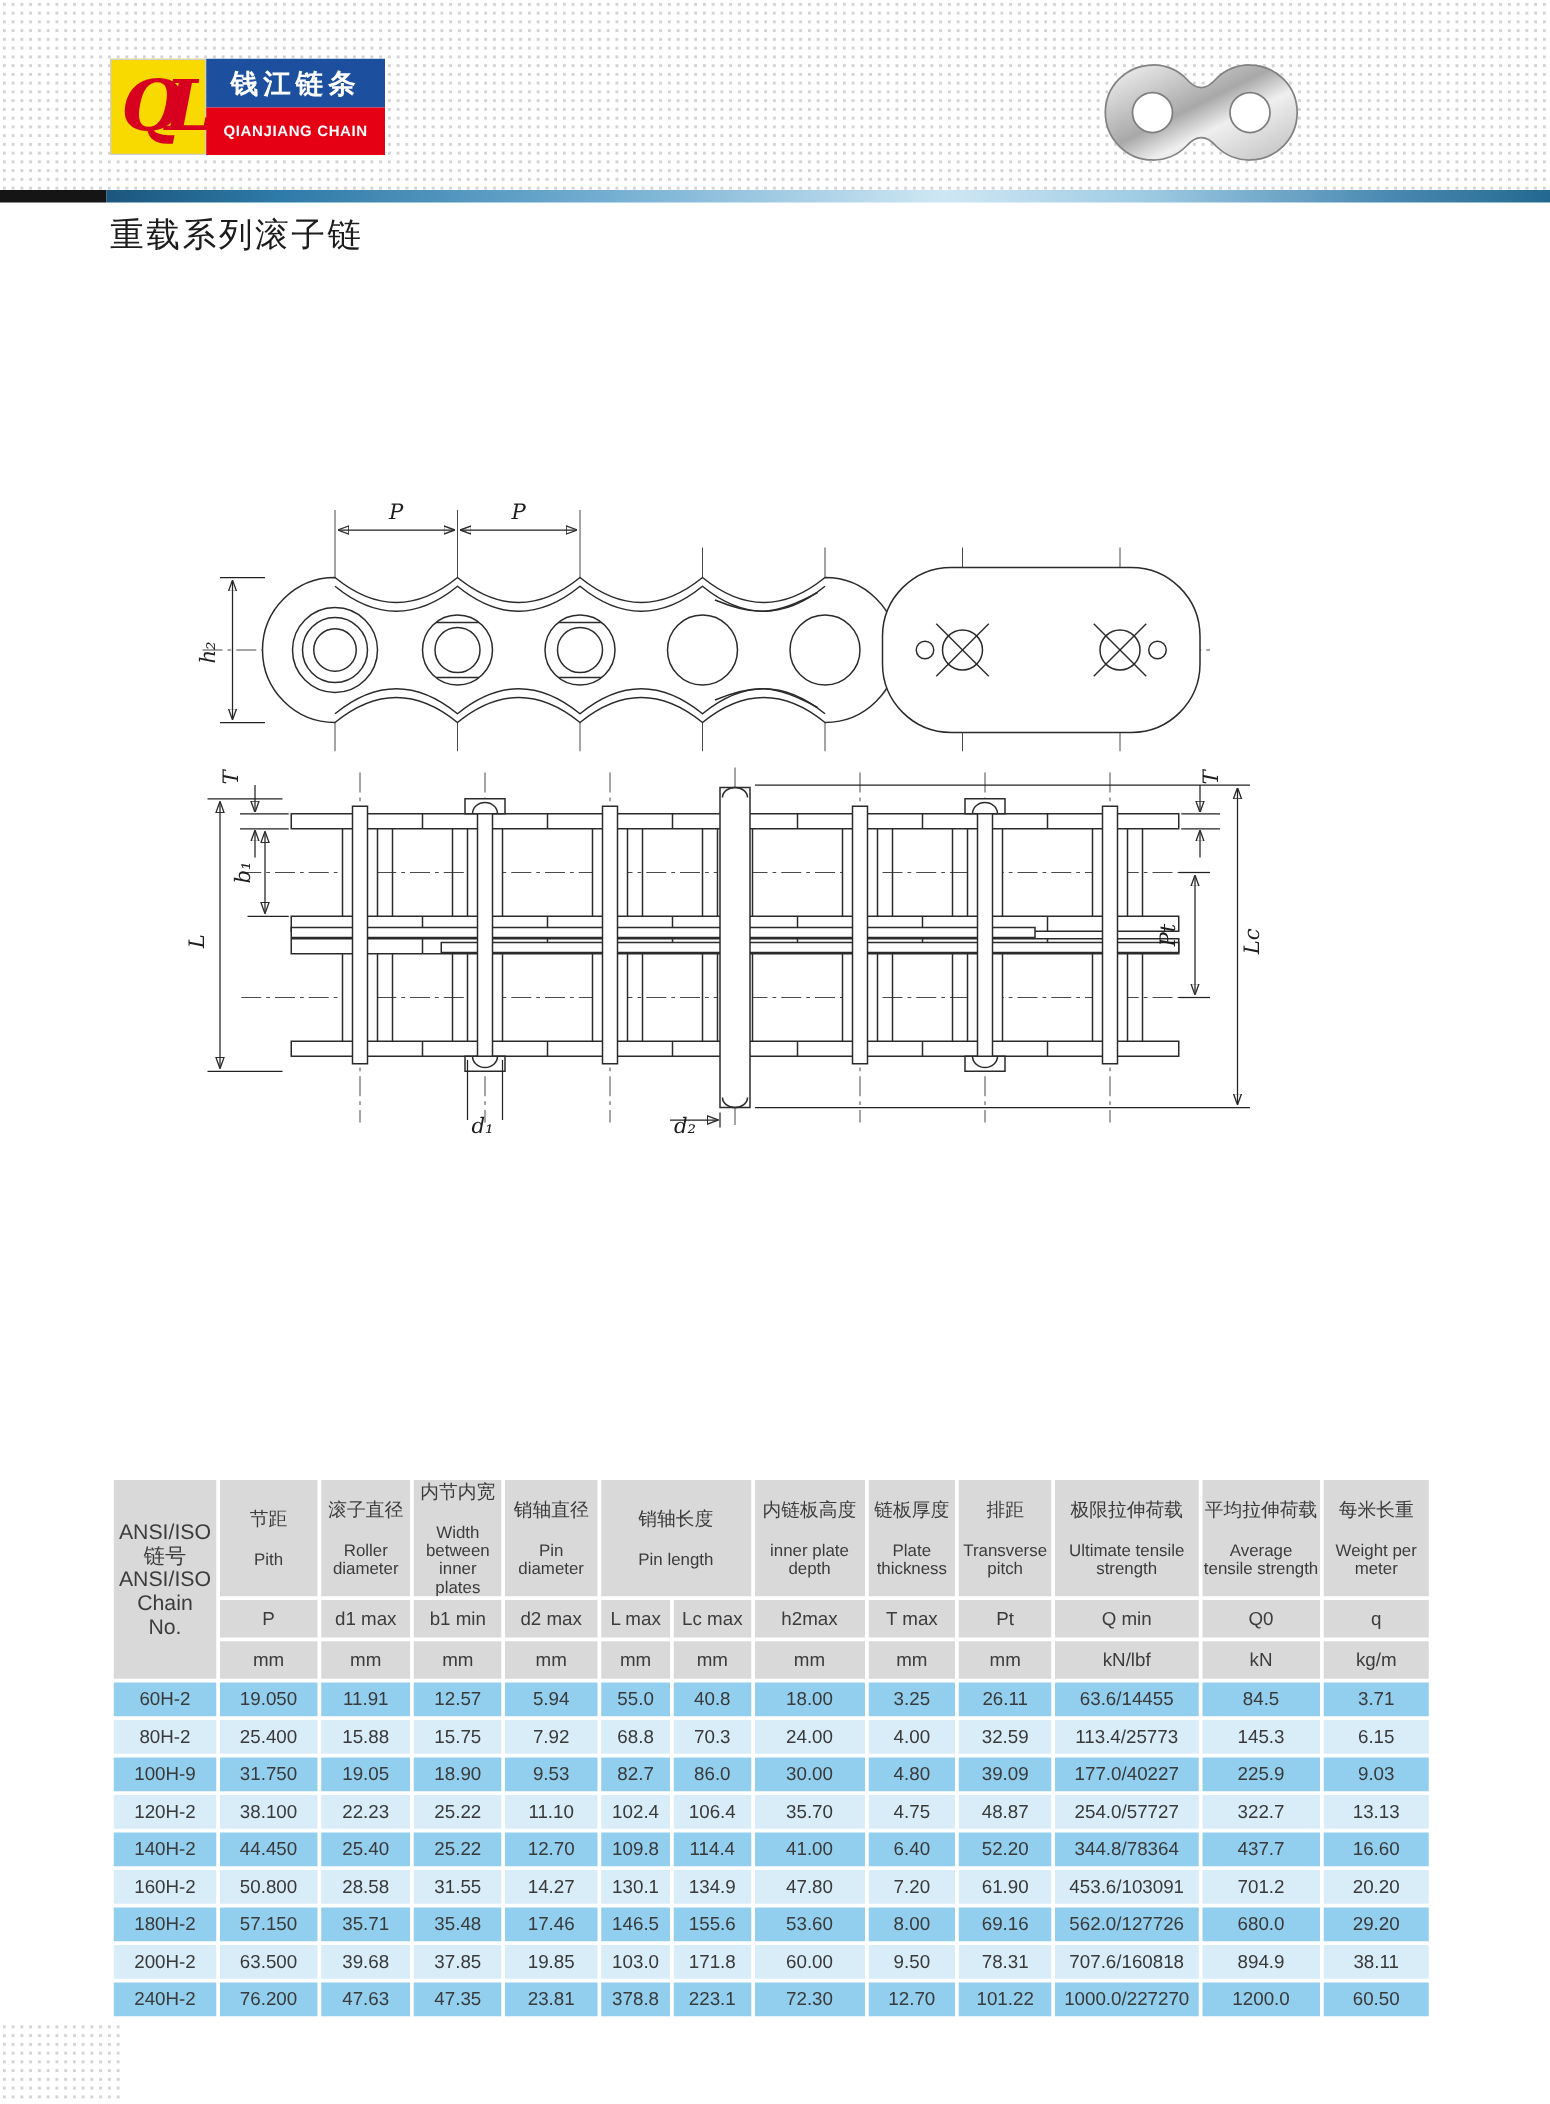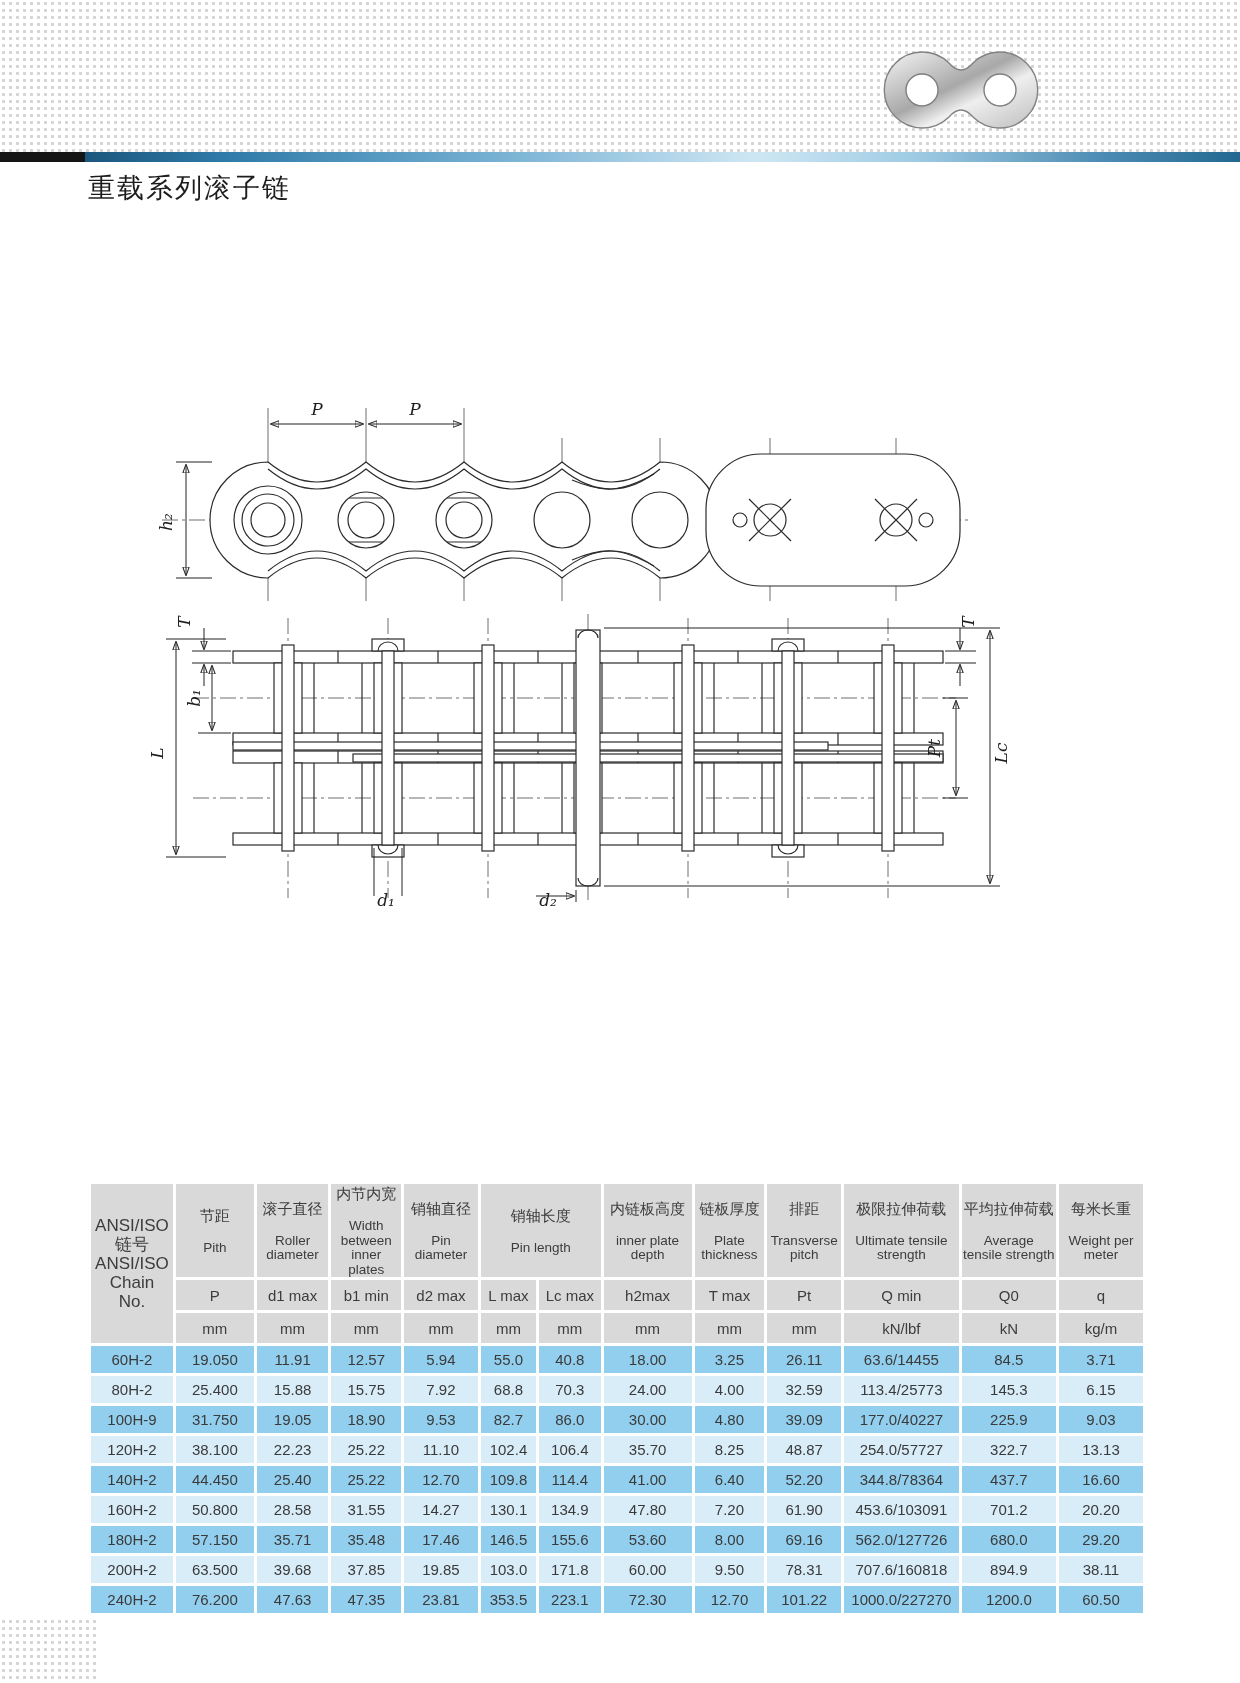--- a/index.html
+++ b/index.html
@@ -59,20 +59,27 @@
   .hen{font-size:13.5px;line-height:14.5px;margin-top:16px;}
   .chaincol div{line-height:19px;font-size:17px;}
 </style>
 </head>
 <body>
 
 <div class="page">
 
   <div class="dots dots-band"></div>
 
+  <div class="logo">
+    <div class="logo-yellow">
+      <div class="monogram"><span>Q</span><span>L</span></div>
+    </div>
+    <div class="logo-blue">钱江链条</div>
+    <div class="logo-red">QIANJIANG CHAIN</div>
+  </div>
 
   <svg class="plate-graphic" width="178" height="92" viewBox="0 0 178 92">
     <defs>
       <linearGradient id="metal" x1="0" y1="0" x2="1" y2="1">
         <stop offset="0" stop-color="#f6f6f6"></stop>
         <stop offset="0.45" stop-color="#a8a8a8"></stop>
         <stop offset="0.62" stop-color="#efefef"></stop>
         <stop offset="1" stop-color="#bdbdbd"></stop>
       </linearGradient>
     </defs>
@@ -405,21 +412,21 @@
           </tr>
           <tr>
             <td>120H-2</td>
             <td>38.100</td>
             <td>22.23</td>
             <td>25.22</td>
             <td>11.10</td>
             <td>102.4</td>
             <td>106.4</td>
             <td>35.70</td>
-            <td>8.25</td>
+            <td>4.75</td>
             <td>48.87</td>
             <td>254.0/57727</td>
             <td>322.7</td>
             <td>13.13</td>
           </tr>
           <tr>
             <td>140H-2</td>
             <td>44.450</td>
             <td>25.40</td>
             <td>25.22</td>
@@ -477,21 +484,21 @@
             <td>707.6/160818</td>
             <td>894.9</td>
             <td>38.11</td>
           </tr>
           <tr>
             <td>240H-2</td>
             <td>76.200</td>
             <td>47.63</td>
             <td>47.35</td>
             <td>23.81</td>
-            <td>353.5</td>
+            <td>378.8</td>
             <td>223.1</td>
             <td>72.30</td>
             <td>12.70</td>
             <td>101.22</td>
             <td>1000.0/227270</td>
             <td>1200.0</td>
             <td>60.50</td>
           </tr>
         </tbody>
     </table>

